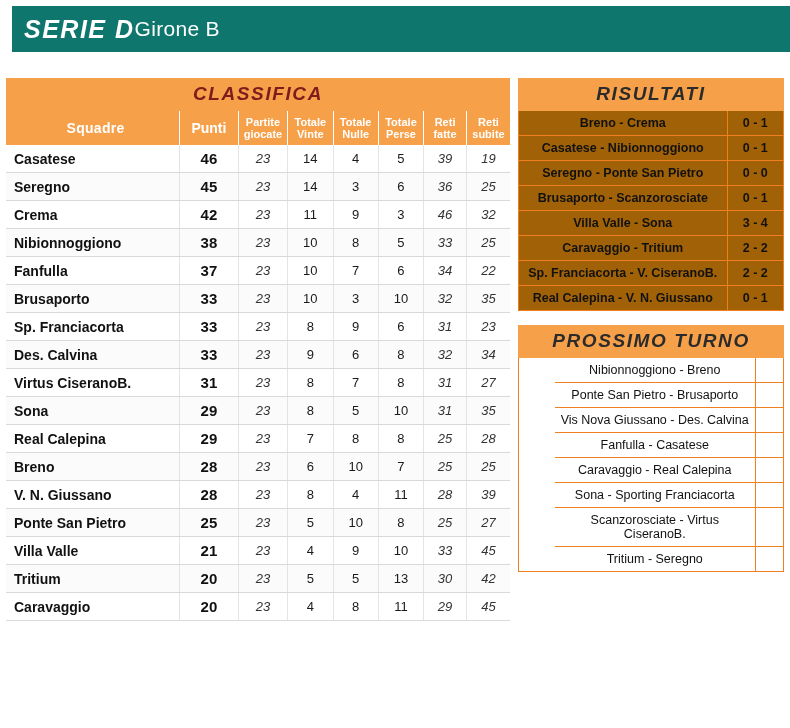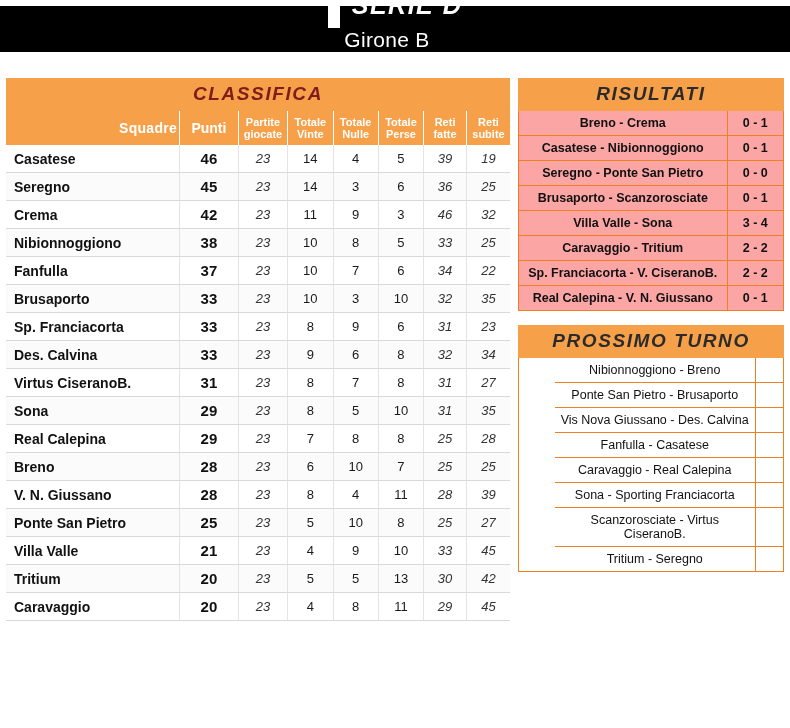--- a/index.html
+++ b/index.html
@@ -16,25 +16,24 @@
     overflow: hidden;
   }
 
   
   .banner {
     position: absolute;
     left: 0;
     top: 6px;
     width: 790px;
     height: 46px;
-    background: #000000;
+    background: #0f766e;
     display: flex;
     align-items: center;
-    justify-content: flex-end;
-    flex-direction: column;
+    justify-content: flex-start;
   }
   .banner-left {
     display: flex;
     align-items: center;
     height: 100%;
   }
   .banner-bar {
     width: 12px;
     height: 46px;
     background: #ffffff;
@@ -96,21 +95,21 @@
     background: #f6a04a;
     color: #ffffff;
     font-size: 11px;
     font-weight: bold;
     line-height: 12px;
     padding: 5px 2px;
     border-right: 1px solid #ffffff;
     vertical-align: middle;
   }
   .classifica th.h-squadre {
-    text-align: right;
+    text-align: center;
     padding-left: 8px;
     font-size: 14px;
     letter-spacing: .3px;
   }
   .classifica th.h-punti {
     font-size: 14px;
   }
   .classifica th:last-child { border-right: none; }
 
   .classifica td {
@@ -156,21 +155,21 @@
     border: 1px solid #f07f22;
     border-top: none;
   }
   .risultati table { width: 100%; }
   .risultati td {
     font-size: 12.5px;
     font-weight: bold;
     padding: 5px 4px;
     border-bottom: 1px solid #f07f22;
     text-align: center;
-    background: #fca5a5;
+    background: #a16207;
     color: #111;
   }
   .risultati tr:last-child td { border-bottom: none; }
   .risultati td.score {
     width: 56px;
     border-left: 1px solid #f07f22;
     font-weight: bold;
   }
 
   

